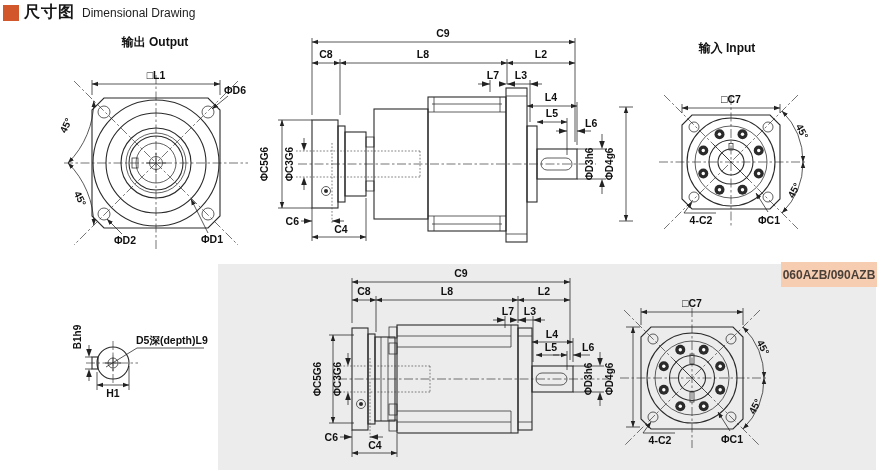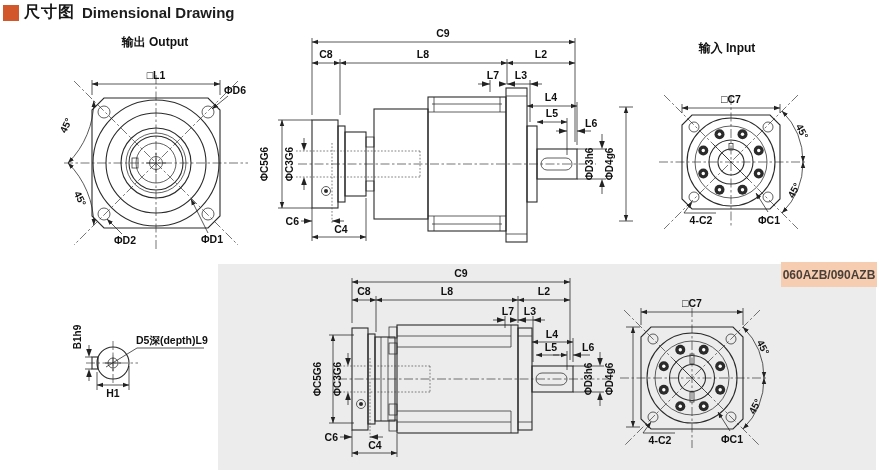--- a/index.html
+++ b/index.html
@@ -1,21 +1,21 @@
 <!DOCTYPE html>
 <html><head>
 <meta charset="utf-8">
 <style>
   html,body{margin:0;padding:0;background:#fff;}
   .page{position:relative;width:882px;height:472px;background:#ffffff;overflow:hidden;
         font-family:"Liberation Sans",sans-serif;}
   .hdr{position:absolute;left:3px;top:2px;display:flex;align-items:center;gap:5px;z-index:3;}
   .hdr .sq{width:16px;height:16px;background:#d2572b;}
   .hdr .zh{font-size:16px;font-weight:700;color:#161616;letter-spacing:1px;}
-  .hdr .en{font-size:15px;font-weight:700;color:#1d1d1d;margin-left:2px;}
+  .hdr .en{font-size:12px;font-weight:400;color:#1d1d1d;margin-left:2px;}
   svg{position:absolute;left:0;top:0;}
   
   .ol{fill:none;stroke:#2b2b2b;stroke-width:1.1;stroke-linejoin:miter;}
   .tl{fill:none;stroke:#2b2b2b;stroke-width:0.75;}
   .cl{fill:none;stroke:#3a3a3a;stroke-width:0.7;stroke-dasharray:9 2.5 2.5 2.5;}
   .dot{fill:none;stroke:#4a4a4a;stroke-width:0.7;stroke-dasharray:1.7 1.7;}
   .dim{fill:none;stroke:#222;stroke-width:0.75;}
   .ar{fill:#222;stroke:none;}
   .scr{fill:#2b2b2b;stroke:none;}
   .scr-c{fill:#ffffff;stroke:none;}

